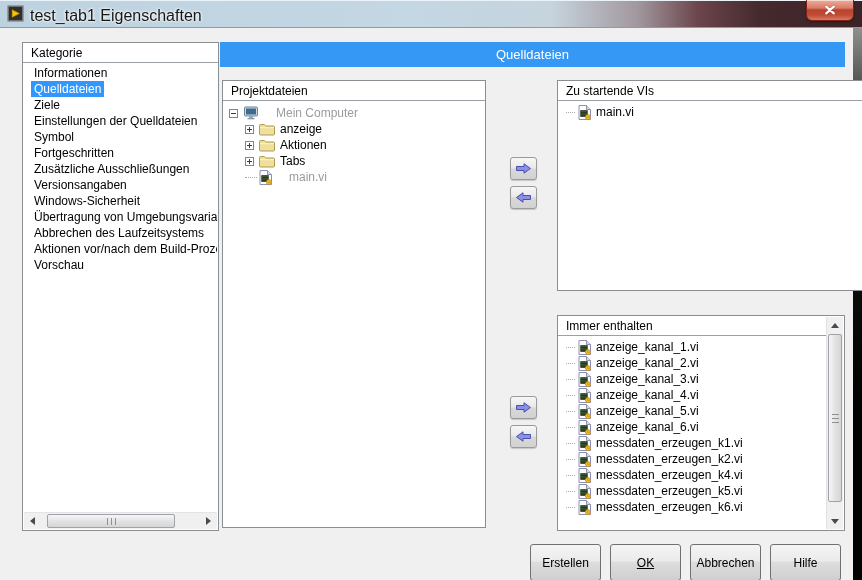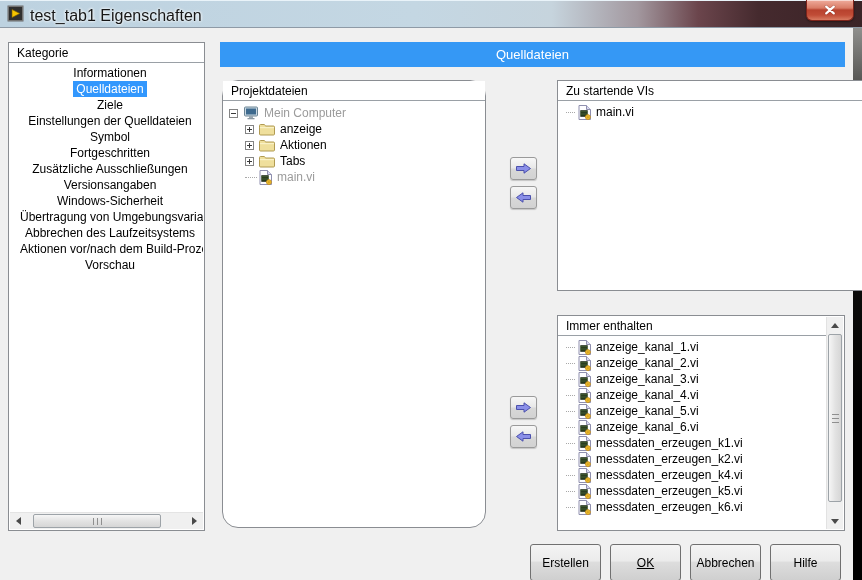--- a/index.html
+++ b/index.html
@@ -28,50 +28,50 @@
   .dark-strip{position:absolute;left:853px;top:28px;width:9px;height:552px;
     background:linear-gradient(#8f8f8d 0%,#3c3c3a 14%,#121210 38%,#000 70%);}
 
   
   .panel{position:absolute;background:#fff;border:1px solid #8a8d92;}
   .lb-header{position:absolute;left:0;top:0;right:0;height:20px;line-height:20px;
     padding-left:8px;background:#fff;border-bottom:1px solid #9aa0a6;white-space:nowrap;overflow:hidden;}
   .lb-header.short{right:17px;}
 
   
-  .category-panel{left:8px;top:42px;width:197px;height:489px;}
-  .cat-body{position:absolute;left:1px;top:21px;right:1px;bottom:18px;overflow:hidden;padding-top:1px;text-align:center;}
+  .category-panel{left:22px;top:42px;width:197px;height:489px;}
+  .cat-body{position:absolute;left:1px;top:21px;right:1px;bottom:18px;overflow:hidden;padding-top:1px;}
   .cat-item{height:16px;line-height:16px;white-space:nowrap;overflow:hidden;}
   .cat-label{display:inline-block;margin-left:7px;padding:0 3px;}
   .cat-item.selected .cat-label{background:var(--sel);color:#fff;}
 
   
   .hscroll{position:absolute;left:1px;right:1px;bottom:1px;height:17px;background:#f0f0f0;border-top:1px solid #e4e4e4;}
   .h-btn{position:absolute;top:0;width:17px;height:16px;display:flex;align-items:center;justify-content:center;}
   .h-btn.left{left:0;} .h-btn.right{right:0;}
   .h-thumb{position:absolute;left:23px;top:1px;width:128px;height:14px;
     border:1px solid #9da3a8;border-radius:2px;
     background:linear-gradient(#f6f6f6,#e3e3e3 50%,#d6d6d6);
     display:flex;align-items:center;justify-content:center;}
   .hgrip{width:9px;height:7px;background:repeating-linear-gradient(to right,#8f8f8f 0 1px,transparent 1px 4px);}
 
   
   .banner{position:absolute;left:220px;top:42px;width:625px;height:25px;background:var(--banner);
     color:#fff;font-size:13px;display:flex;align-items:center;justify-content:center;}
 
   
-  .project-panel{left:222px;top:80px;width:264px;height:448px;border-radius:16px;}
+  .project-panel{left:222px;top:80px;width:264px;height:448px;}
   .tree-body{position:absolute;left:1px;top:21px;right:1px;bottom:1px;overflow:hidden;padding-top:3px;}
   .tree-row{height:16px;display:flex;align-items:center;white-space:nowrap;}
   .tree-row.lvl0{padding-left:5px;} .tree-row.lvl1{padding-left:21px;}
   .expander{width:9px;height:9px;flex:none;margin-right:5px;display:inline-flex;}
   .dots{width:12px;height:0;border-top:1px dotted #a8a8a8;flex:none;margin-right:2px;}
   .row-icon{flex:none;display:inline-flex;margin-right:5px;}
   .row-label{white-space:nowrap;}
-  .gray .row-label{color:var(--gray-text);}
+  .gray .row-label{color:var(--gray-text);margin-left:12px;}
 
   
   .startup-panel{left:557px;top:80px;width:324px;height:211px;}
   .included-panel{left:557px;top:315px;width:288px;height:216px;}
   .list-body{position:absolute;left:1px;top:21px;right:18px;bottom:1px;overflow:hidden;padding-top:2px;}
   .li-row{height:16px;display:flex;align-items:center;padding-left:7px;white-space:nowrap;}
   .li-row .dots{width:9px;margin-right:3px;}
 
   
   .vscroll{position:absolute;top:1px;right:1px;bottom:1px;width:17px;background:#f0f0f0;border-left:1px solid #e2e2e2;}

